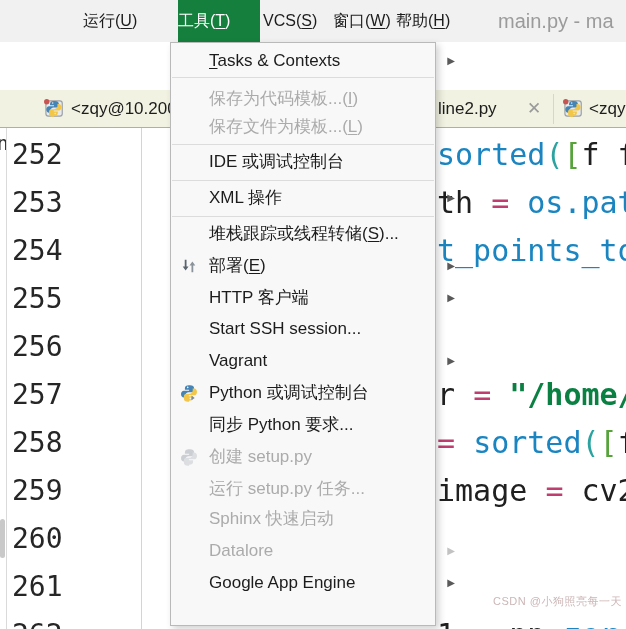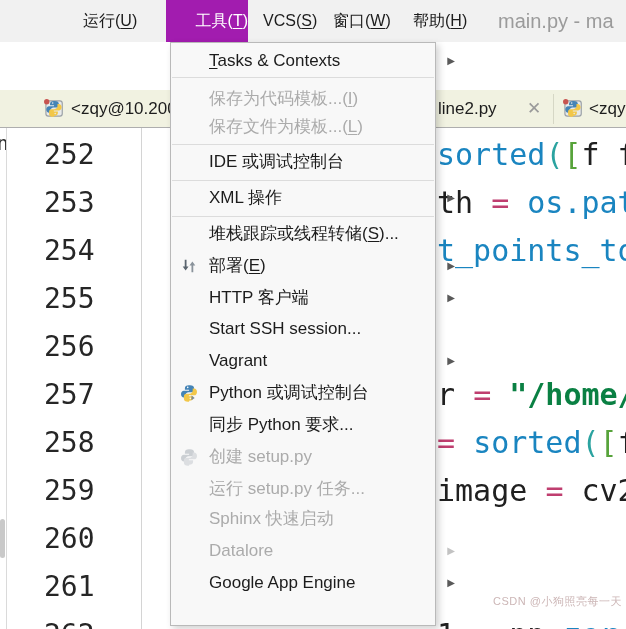--- a/index.html
+++ b/index.html
@@ -1,40 +1,40 @@
 <!DOCTYPE html>
 <html><head>
 <meta charset="utf-8">
 <style>
   html,body{margin:0;padding:0;background:#888;}
   #root{position:relative;width:626px;height:629px;background:#ffffff;overflow:hidden;
         font-family:"Liberation Sans",sans-serif;-webkit-font-smoothing:antialiased;}
   
   #menubar{position:absolute;left:0;top:0;width:626px;height:42px;background:#f1f1f1;border-bottom:1px solid #e0e0e0;}
   .mb-item{position:absolute;top:0;height:42px;line-height:42px;font-size:16px;color:#1c1c1c;white-space:nowrap;cursor:default;}
-  .mb-item.selected{background:#a21caf;color:#ffffff;text-align:right;}
+  .mb-item.selected{background:#15803d;color:#ffffff;text-align:left;margin-left:12px;}
   .mb-item .mnk{text-decoration:underline;text-underline-offset:2px;}
   #win-title{position:absolute;left:498px;top:0;height:42px;line-height:42px;font-size:20px;color:#9b9b9b;white-space:nowrap;}
   
   #navbar{position:absolute;left:0;top:42px;width:626px;height:48px;background:#ffffff;}
   #navline{position:absolute;left:0;top:74px;width:170px;height:1px;background:#d6d6d6;}
   
   #tabbar{position:absolute;left:0;top:90px;width:626px;height:38px;background:#f1f2e1;border-bottom:1px solid #aeaeae;box-sizing:border-box;}
   .tab-label{position:absolute;top:0;height:37px;line-height:37px;font-size:17px;color:#1d1d1d;white-space:nowrap;}
   .tab-icon{position:absolute;top:8px;width:21px;height:21px;}
   #tab3-sep{position:absolute;left:553px;top:4px;width:1px;height:30px;background:#d6d7c5;}
   #tab2-close{position:absolute;left:527px;top:0;height:37px;line-height:37px;font-size:17px;color:#9a9a9a;cursor:pointer;}
   
   #editor{position:absolute;left:0;top:128px;width:626px;height:501px;background:#ffffff;}
   #sliver-border{position:absolute;left:6px;top:0;width:1px;height:501px;background:#dadada;}
   #sliver-char{position:absolute;left:-3px;top:4px;font-size:19px;color:#333;font-family:"DejaVu Sans Mono",monospace;}
   #sliver-thumb{position:absolute;left:0px;top:391px;width:5px;height:39px;background:#c9c9c9;border-radius:3px;}
   #gutter-border{position:absolute;left:141px;top:0;width:1px;height:501px;background:#d4d4d4;}
   .ed-row{position:absolute;height:48px;line-height:48px;white-space:pre;}
-  .gut-num{left:12px;font-family:"DejaVu Sans Mono",monospace;font-size:28px;color:#262626;margin-left:32px;}
+  .gut-num{left:12px;font-family:"DejaVu Sans Mono",monospace;font-size:28px;color:#262626;}
   .code-line{left:437px;font-family:"DejaVu Sans Mono",monospace;font-size:30px;color:#202020;}
   .c-plain{color:#202020;}
   .c-fn{color:#1a85c0;}
   .c-op{color:#bf3e6f;}
   .c-str{color:#0a8043;font-weight:bold;}
   .c-p1{color:#2ba3a0;}
   .c-p2{color:#57a33a;}
   
   #tools-menu{position:absolute;left:170px;top:42px;width:266px;height:584px;background:#f8f8f8;
               border:1px solid #b9b9b9;box-sizing:border-box;box-shadow:3px 3px 7px rgba(0,0,0,0.18);z-index:10;}
@@ -54,21 +54,21 @@
 
 <div id="root">
 
   <div id="menubar">
 
     <div class="mb-item" style="left: 2px; margin-top: 36px;"><span>重构(</span><span class="mnk">R</span><span>)</span></div>
       <div class="mb-item" style="left: 83px;"><span>运行(</span><span class="mnk">U</span><span>)</span></div>
       <div class="mb-item selected" style="left: 166px; width: 82px;"><span>工具(</span><span class="mnk">T</span><span>)</span></div>
       <div class="mb-item" style="left: 263px;"><span>VCS(</span><span class="mnk">S</span><span>)</span></div>
       <div class="mb-item" style="left: 333px;"><span>窗口(</span><span class="mnk">W</span><span>)</span></div>
-      <div class="mb-item" style="left: 413px;"><span>帮助(</span><span class="mnk">H</span><span>)</span></div>
+      <div class="mb-item" style="left: 396px;"><span>帮助(</span><span class="mnk">H</span><span>)</span></div>
       <span id="win-title">main.py - ma</span>
   </div>
 
   <div id="navbar">
     <div id="navline"></div>
   </div>
 
   <div id="tabbar">
     <span class="tab-icon" style="left:43px" id="tab1-icon"><svg viewBox="0 0 18 18" width="21" height="21">
           <rect x="2.5" y="2.5" width="14" height="13" rx="2" fill="#e8eaea" stroke="#9aa0a6" stroke-width="1"></rect>

